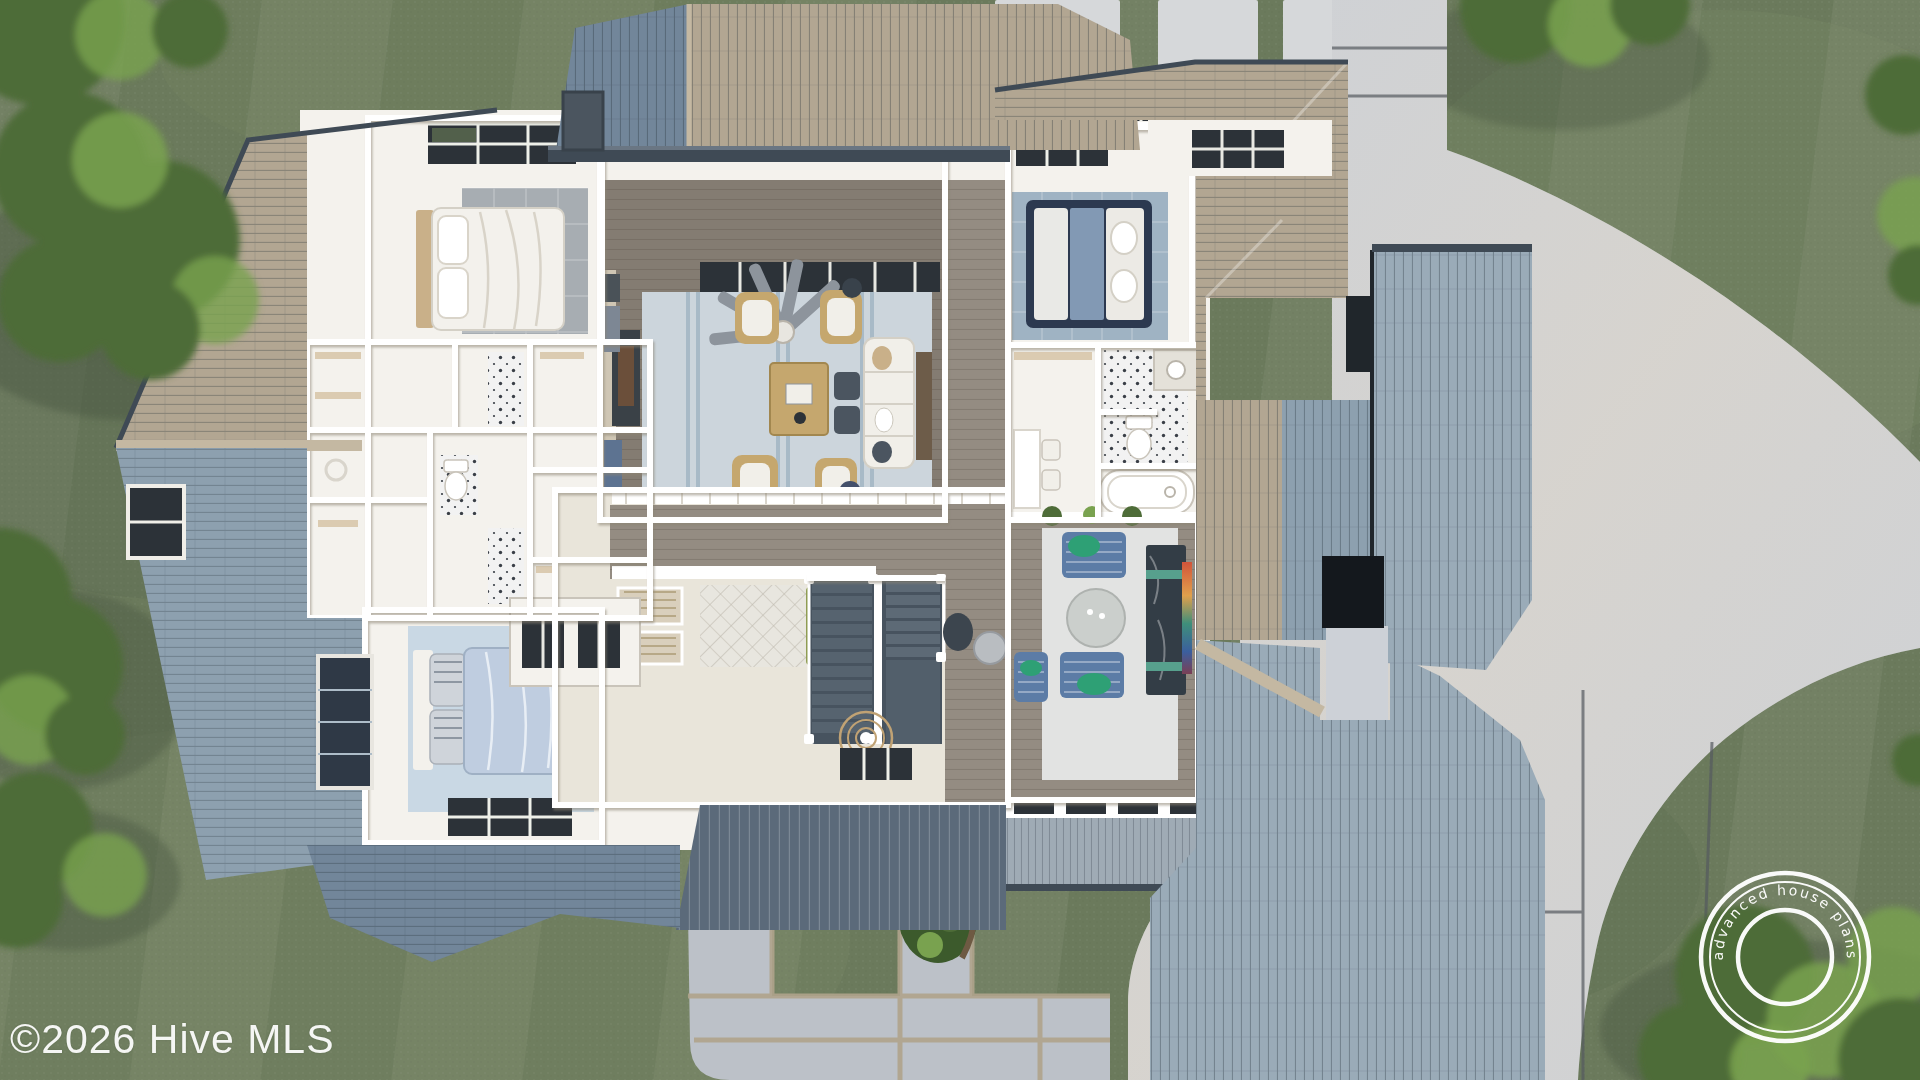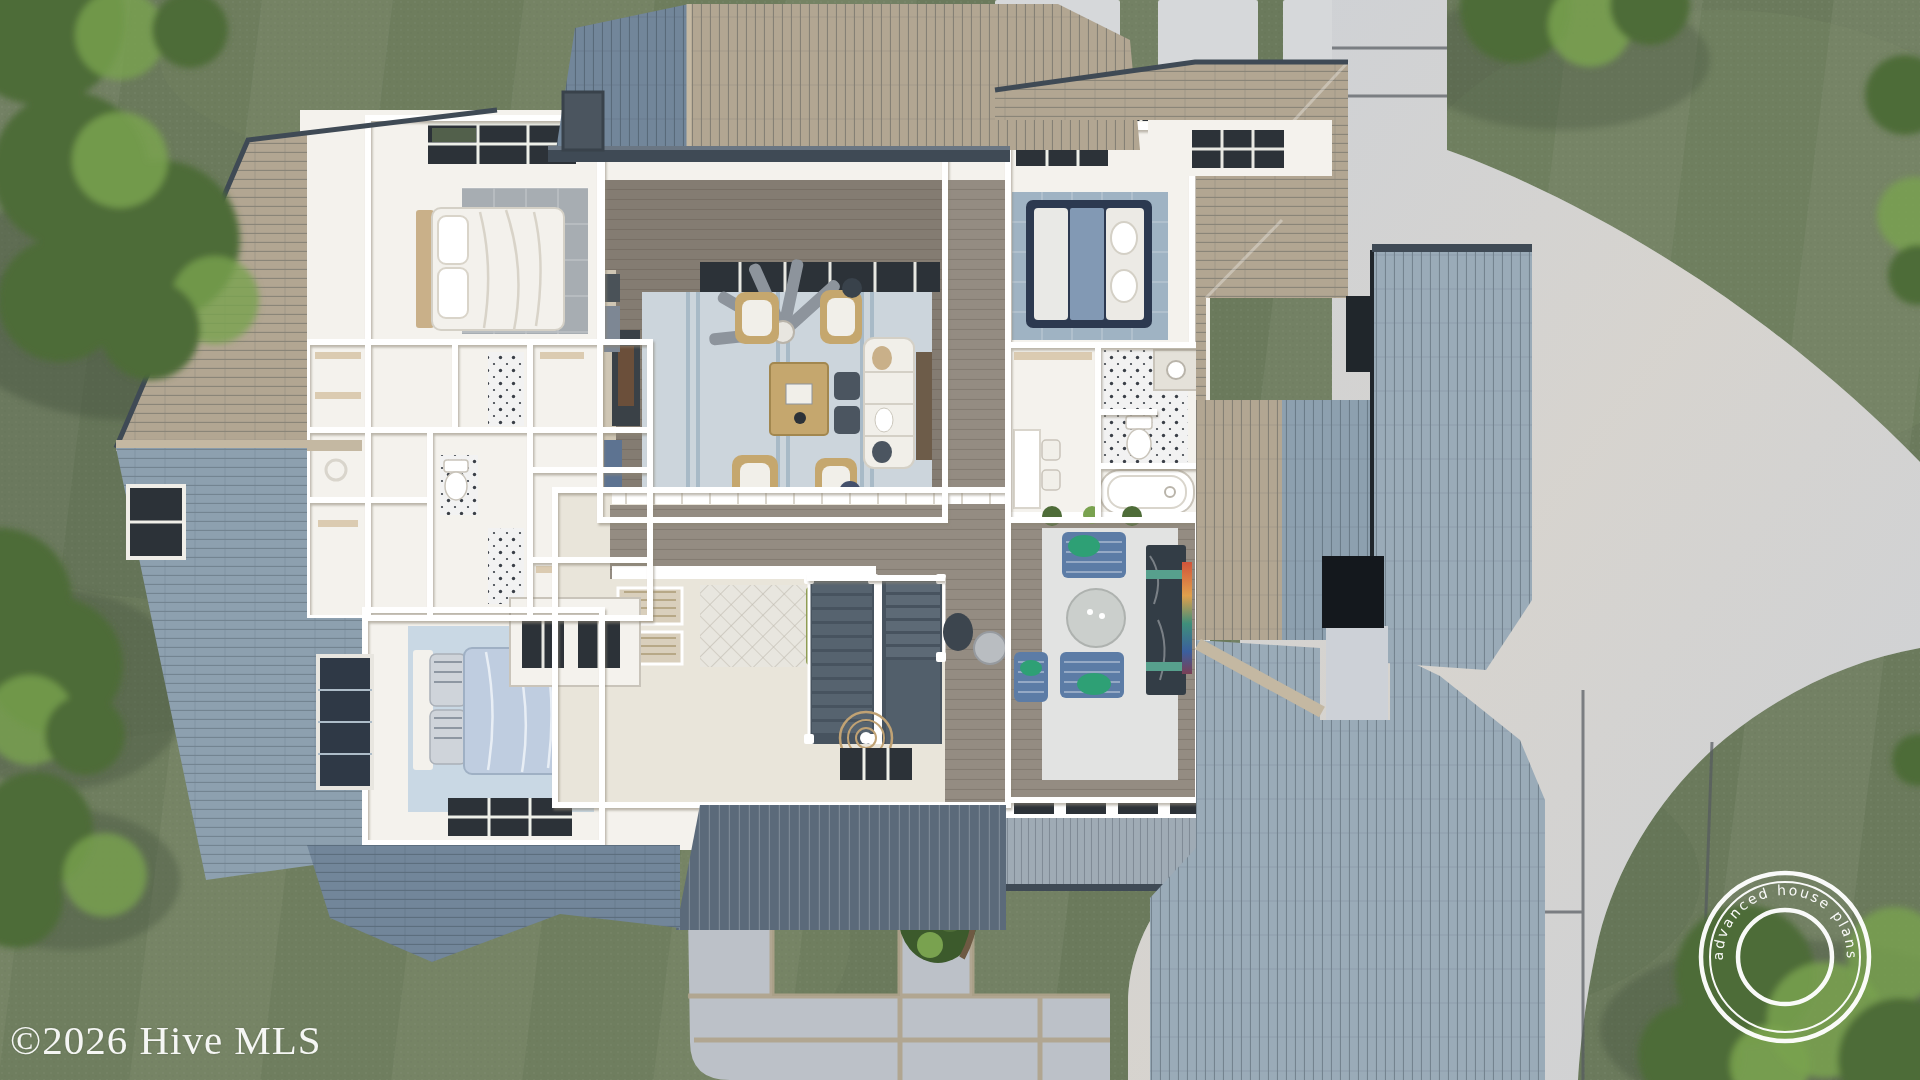--- a/index.html
+++ b/index.html
@@ -1,20 +1,20 @@
 <!DOCTYPE html>
 <html style="--grass_base: #6b7a5c; --grass_light: #87966f; --grass_dark: #54644a; --tree_foliage: #4e6c38; --tree_highlight: #79a24f; --tree_shadow: #46543f; --concrete: #cdd1d7; --concrete_slab: #d6d8da; --concrete_warm: #e3d7c4; --concrete_joint: #555a60; --paver: #bcc1c8; --paver_joint: #b0a48c; --roof_tan: #b2a692; --roof_ridge_tan: #c4b8a2; --roof_slate: #8da0af; --roof_slate_dark: #72869a; --roof_slate_light: #9aabb8; --roof_metal_dark: #5b6a7a; --roof_fascia: #3f4a55; --wall_white: #f4f2ed; --wall_shadow: #d9d5cc; --floor_cream: #e9e5da; --floor_wood: #948c82; --rug_living: #ccd5dc; --rug_stripe: #9fb3c2; --rug_gray: #a7adb2; --rug_blue: #c9d8e4; --rug_blue_gray: #9fb3c3; --bed_navy: #2c3950; --bed_quilt_blue: #bfcde0; --headboard_tan: #c9b089; --chair_tan: #c5a76e; --ottoman_dark: #4b5560; --console_wood: #6d5c49; --stair_tread: #56636f; --chandelier_gold: #c0a274; --bench_green: #8f9c53; --pillow_green: #2ea075; --bench_blue: #5c7ca6; --marble_dark: #333d46; --glass_dark: #2c3238; --deck_gray: #9fabb5; --watermark_white: #ffffff;"><head>
 <meta charset="utf-8">
 <style>
   html,body{margin:0;padding:0;background:#222;font-family:"Liberation Sans",sans-serif;}
   .stage{position:relative;width:1920px;height:1080px;overflow:hidden;background:var(--grass_base,#6b7a5c);}
   .scene{position:absolute;left:0;top:0;width:1920px;height:1080px;display:block;}
   .watermark{
     position:absolute;left:10px;top:1016px;
-    font-family:Liberation Serif, serif;
+    font-family:Liberation Sans, sans-serif;
     font-size:41px;font-weight:400;letter-spacing:1px;
     color:var(--watermark_white,#ffffff);opacity:.93;
     text-shadow:0 0 2px rgba(60,70,55,.25);
   }
   .logo{position:absolute;left:1685px;top:857px;width:200px;height:200px;opacity:.96;}
   .logo text{font-family:"DejaVu Sans","Liberation Sans",sans-serif;fill:#fff;}
   .logo .arc{font-size:14px;letter-spacing:2.2px;}
   .logo .est{font-size:15px;letter-spacing:3.5px;}
   .logo .mark{font-size:58px;letter-spacing:1px;}
   

